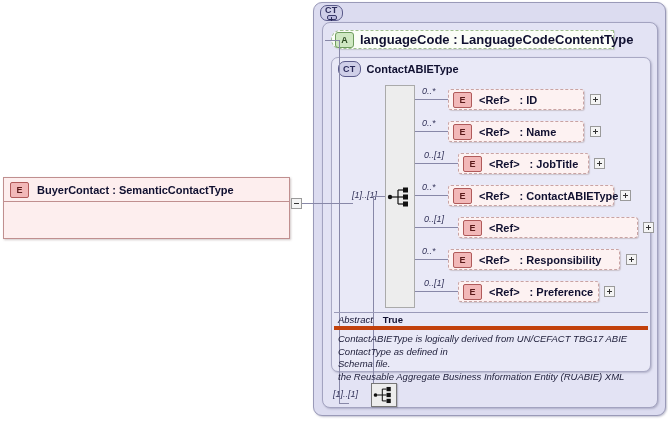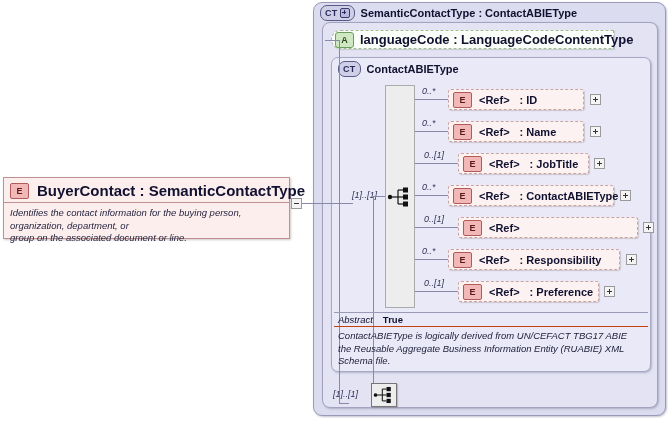--- a/index.html
+++ b/index.html
@@ -18,21 +18,21 @@
   }
   .panel.inner{background:#e3e3f4;border-color:#a3a3c0;border-radius:8px;}
   .panel.innermost{background:#e9e9f7;border-color:#a9a9c4;border-radius:7px;}
 
   
   .type-head{position:absolute;display:flex;align-items:center;gap:6px;}
   .badge-ct{
     display:inline-flex;align-items:center;justify-content:center;
     height:14px;padding:0 4px;border:1px solid #5a5a8a;border-radius:7px;
     background:#cfcfe8;font-size:9px;font-weight:bold;color:#2a2a5a;
-    letter-spacing:.3px;line-height:1;
+    letter-spacing:.3px;line-height:1;flex-direction:column;
   }
   .badge-ct .plus{
     display:inline-block;width:8px;height:8px;margin-left:2px;
     border:1px solid #3a3a6a;border-radius:2px;background:#b9b9dd;
     position:relative;
   }
   .badge-ct .plus::before,.badge-ct .plus::after{
     content:"";position:absolute;background:#2a2a5a;
   }
   .badge-ct .plus::before{left:1px;top:3px;width:4px;height:1px;}
@@ -109,31 +109,31 @@
   
   .ebox{
     position:absolute;box-sizing:border-box;
     background:#fdeeee;border:1px solid #c08f8f;
     box-shadow:1px 1px 2px rgba(150,130,130,.45);
   }
   .ebox-head{
     display:flex;align-items:center;gap:8px;padding:4px 6px 3px 6px;
     border-bottom:1px solid #c08f8f;
   }
-  .ebox-title{font-size:15px;font-weight:bold;color:#101030;white-space:nowrap;}
+  .ebox-title{font-size:11px;font-weight:bold;color:#101030;white-space:nowrap;}
   .ebox-doc{
     padding:4px 6px 5px 6px;font-style:italic;font-size:9.5px;
     color:#262640;line-height:1.32;
   }
 
   
   .abs-block{position:absolute;box-sizing:border-box;}
   .abs-line{
     display:flex;align-items:baseline;gap:10px;
-    border-top:1px solid #9a9ab8;border-bottom:1px solid #c2410c;
+    border-top:1px solid #9a9ab8;border-bottom:4px solid #c2410c;
     padding:1px 4px;
   }
   .abs-key{font-style:italic;font-size:9.5px;color:#101030;}
   .abs-val{font-size:9.5px;font-weight:bold;color:#101030;}
   .abs-doc{
     padding:3px 4px 0 4px;font-style:italic;font-size:9.5px;
     color:#1c1c38;line-height:1.33;
   }
 </style>
 </head>
@@ -141,21 +141,20 @@
 
 <div class="canvas">
 
   <div class="panel" style="left:313px;top:2px;width:353px;height:414px;"></div>
 
   <div class="type-head" style="left:320px;top:5px;">
     <span class="badge-ct">
       <span>CT</span>
         <span class="plus"></span>
     </span>
-    <span class="type-title">SemanticContactType : ContactABIEType</span>
   </div>
 
   <div class="panel inner" style="left:322px;top:22px;width:336px;height:386px;"></div>
 
   <div class="attr-row" style="left:331px;top:30px;width:283px;height:19px;">
     <span class="badge-a">A</span>
     <span class="attr-label">languageCode : LanguageCodeContentType</span>
   </div>
 
   <div class="panel innermost" style="left:331px;top:57px;width:320px;height:315px;"></div>
@@ -254,22 +253,23 @@
   </div>
   <div class="expand plus" style="left:604px;top:286px;"></div>
 
   <div class="abs-block" style="left:334px;top:312px;width:314px;">
     <div class="abs-line">
       <span class="abs-key">Abstract</span>
       <span class="abs-val">True</span>
     </div>
     <div class="abs-doc">
       <div>ContactABIEType is logically derived from UN/CEFACT TBG17 ABIE</div>
+      <div>ContactType as defined in</div>
+      <div>Schema file.</div>
       <div>the Reusable Aggregate Business Information Entity (RUABIE) XML</div>
-      <div>Schema file.</div>
     </div>
   </div>
 
   <div class="card" style="left:333px;top:389px;">[1]..[1]</div>
   <div class="seqbox" style="left:371px;top:383px;width:26px;height:24px;"></div>
   <svg class="seqicon" style="left:373px;top:385px;" width="22" height="20" viewBox="0 0 26 22">
     <circle cx="3" cy="11" r="2.2" fill="#111"></circle>
     <line x1="5" y1="11" x2="11" y2="11" stroke="#111" stroke-width="1.2"></line>
     <line x1="11" y1="4" x2="11" y2="18" stroke="#111" stroke-width="1.2"></line>
     <line x1="11" y1="4" x2="16" y2="4" stroke="#111" stroke-width="1.2"></line>
@@ -278,21 +278,17 @@
     <rect x="16" y="1.5" width="5" height="5" fill="#111"></rect>
     <rect x="16" y="8.5" width="5" height="5" fill="#111"></rect>
     <rect x="16" y="15.5" width="5" height="5" fill="#111"></rect>
   </svg>
 
   <div class="ebox" style="left:3px;top:177px;width:287px;height:62px;">
     <div class="ebox-head">
       <span class="badge-e" style="margin-right:0;">E</span>
       <span class="ebox-title">BuyerContact : SemanticContactType</span>
     </div>
-    <div class="ebox-doc">
-      <div>Identifies the contact information for the buying person, organization, department, or</div>
-      <div>group on the associated document or line.</div>
-    </div>
   </div>
 
   <div class="expand" style="left:291px;top:198px;"></div>
 
 </div>
 
 </body></html>

